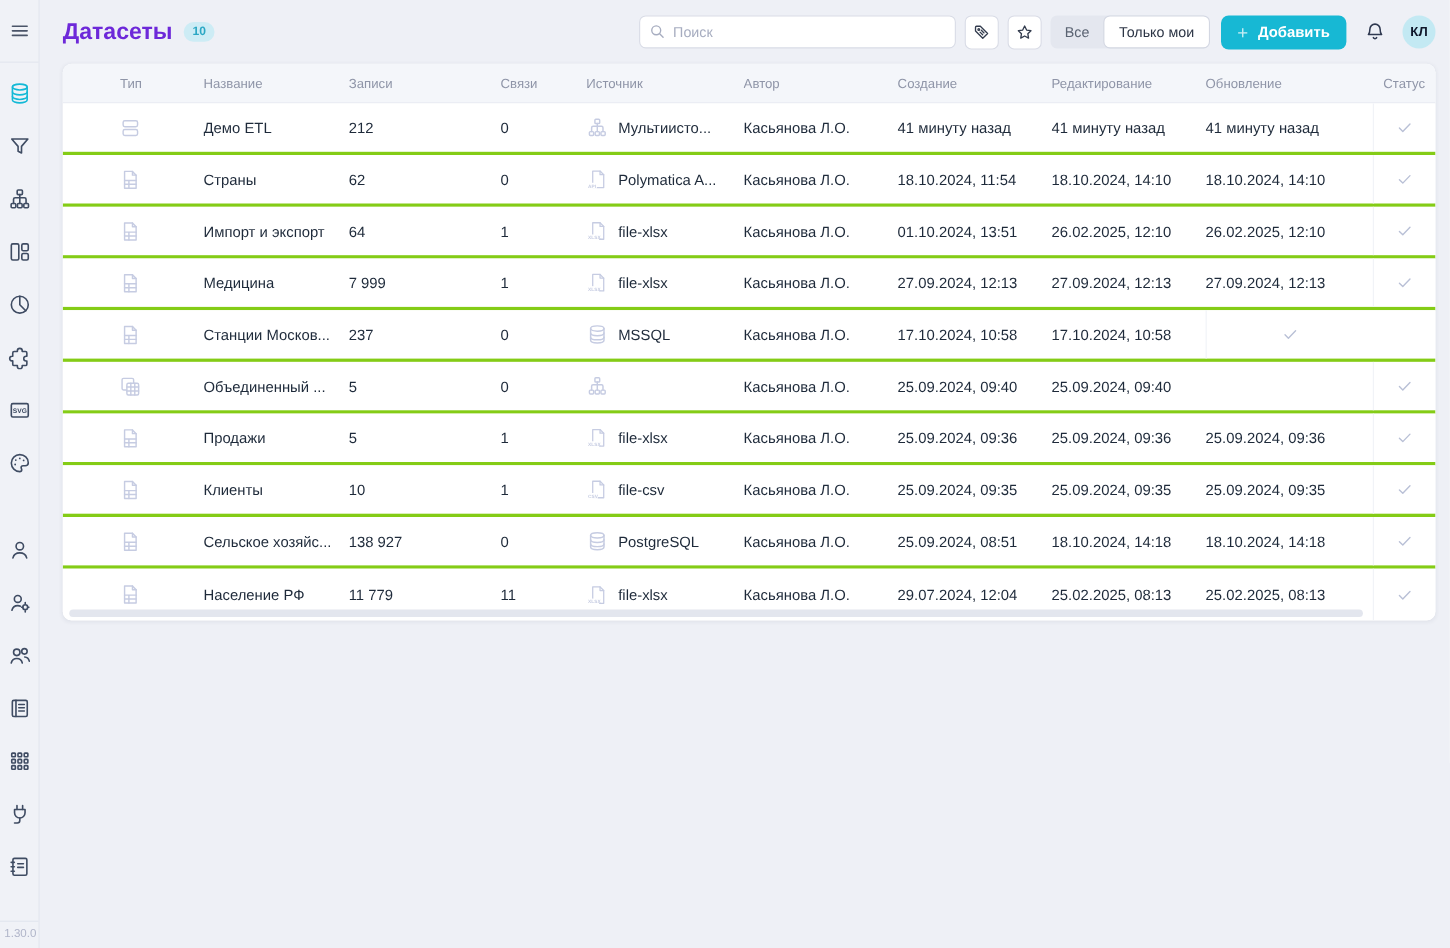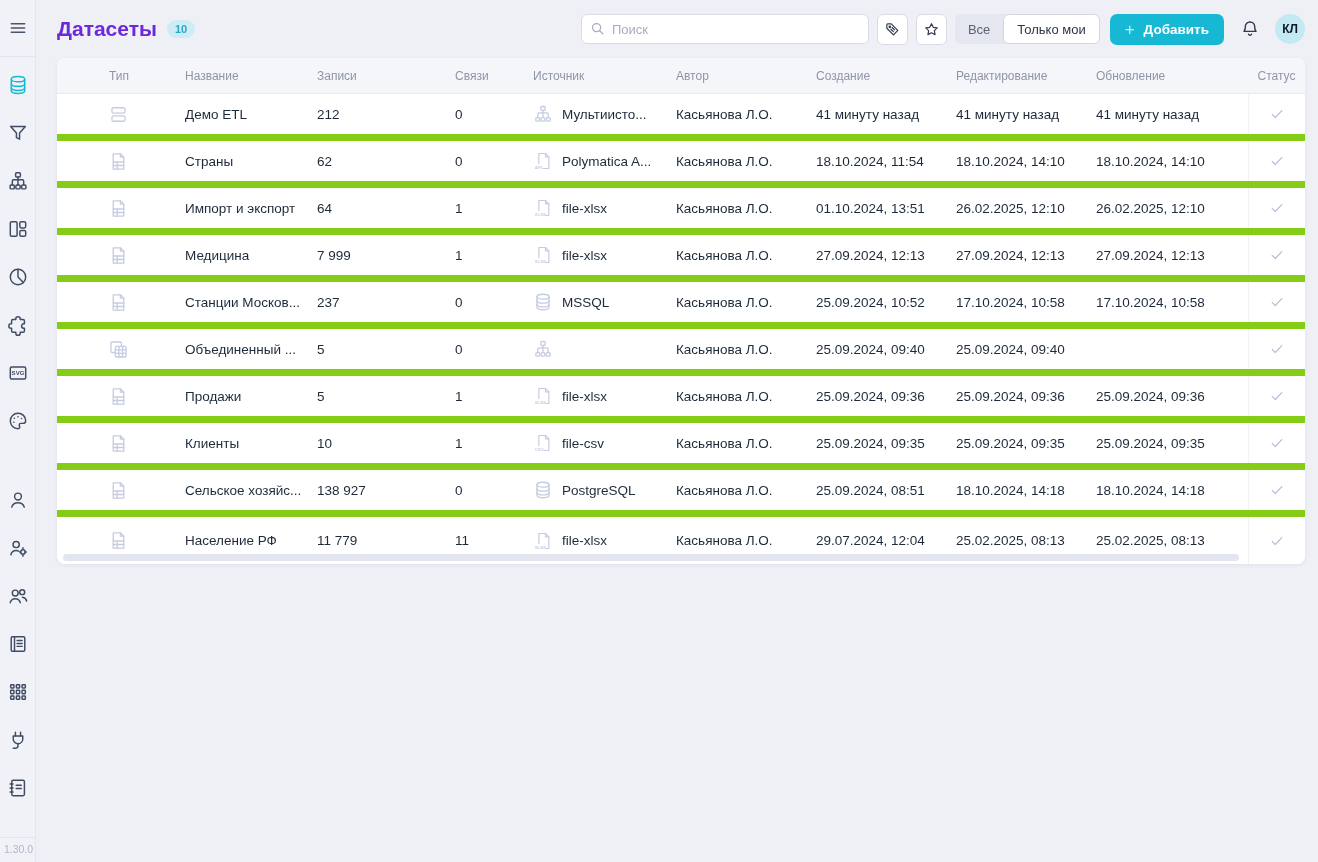--- a/index.html
+++ b/index.html
@@ -91,21 +91,21 @@
     grid-template-columns: 88px 132px 138px 78px 143px 140px 140px 140px 152px 1fr;
     align-items: center; padding-left: 40px;
   }
   .thead { height: 36px; background: #f4f6fa; border-bottom: 1px solid #e7eaf1; }
   .hcell {
     font-size: 12px; color: #8f95a8; white-space: nowrap; overflow: hidden;
     text-overflow: ellipsis; padding-right: 10px;
   }
   .hcell.c-type { padding-left: 12px; }
   .hcell.c-status { text-align: center; padding-right: 0; }
-  .trow { height: 47px; border-bottom: 7px solid #84cc16; cursor: pointer; background: #fff; }
+  .trow { height: 47px; border-bottom: 3px solid #84cc16; cursor: pointer; background: #fff; }
   .trow:last-child { border-bottom: none; }
   .cell {
     font-size: 13.5px; color: #1e2a3a; white-space: nowrap; overflow: hidden;
     text-overflow: ellipsis; padding-right: 10px; display: flex; align-items: center;
     height: 100%;
   }
   .cell.c-type { padding-left: 11px; }
   .cell.c-status { justify-content: center; padding-right: 0; border-left: 1px solid #f0f2f7; }
   .ticon { width: 21px; height: 21px; color: #c6cce2; }
   .sicon { width: 20px; height: 20px; color: #c6cce2; margin-right: 9px; flex: none; }
@@ -506,21 +506,20 @@
               <svg viewBox="0 0 24 24" fill="none" stroke="currentColor" stroke-width="1.6" stroke-linecap="round" stroke-linejoin="round">
                 <ellipse cx="12" cy="5.6" rx="7.3" ry="2.9"></ellipse>
                 <path d="M4.7 5.6v12.8c0 1.6 3.3 2.9 7.3 2.9s7.3-1.3 7.3-2.9V5.6"></path>
                 <path d="M4.7 10.5c0 1.6 3.3 2.9 7.3 2.9s7.3-1.3 7.3-2.9"></path>
                 <path d="M4.7 15c0 1.6 3.3 2.9 7.3 2.9s7.3-1.3 7.3-2.9"></path>
               </svg>
             </span>
             <span>MSSQL</span>
           </div>
           <div class="cell c-author">Касьянова Л.О.</div>
-          <div class="cell c-created">25.09.2024, 10:52</div>
           <div class="cell c-edited">17.10.2024, 10:58</div>
           <div class="cell c-updated">17.10.2024, 10:58</div>
           <div class="cell c-status">
             <span class="icon check">
               <svg viewBox="0 0 24 24" fill="none" stroke="currentColor" stroke-width="1.9" stroke-linecap="round" stroke-linejoin="round">
                 <path d="M4.8 12.6l4.6 4.6L19.2 7"></path>
               </svg>
             </span>
           </div>
         </div>

